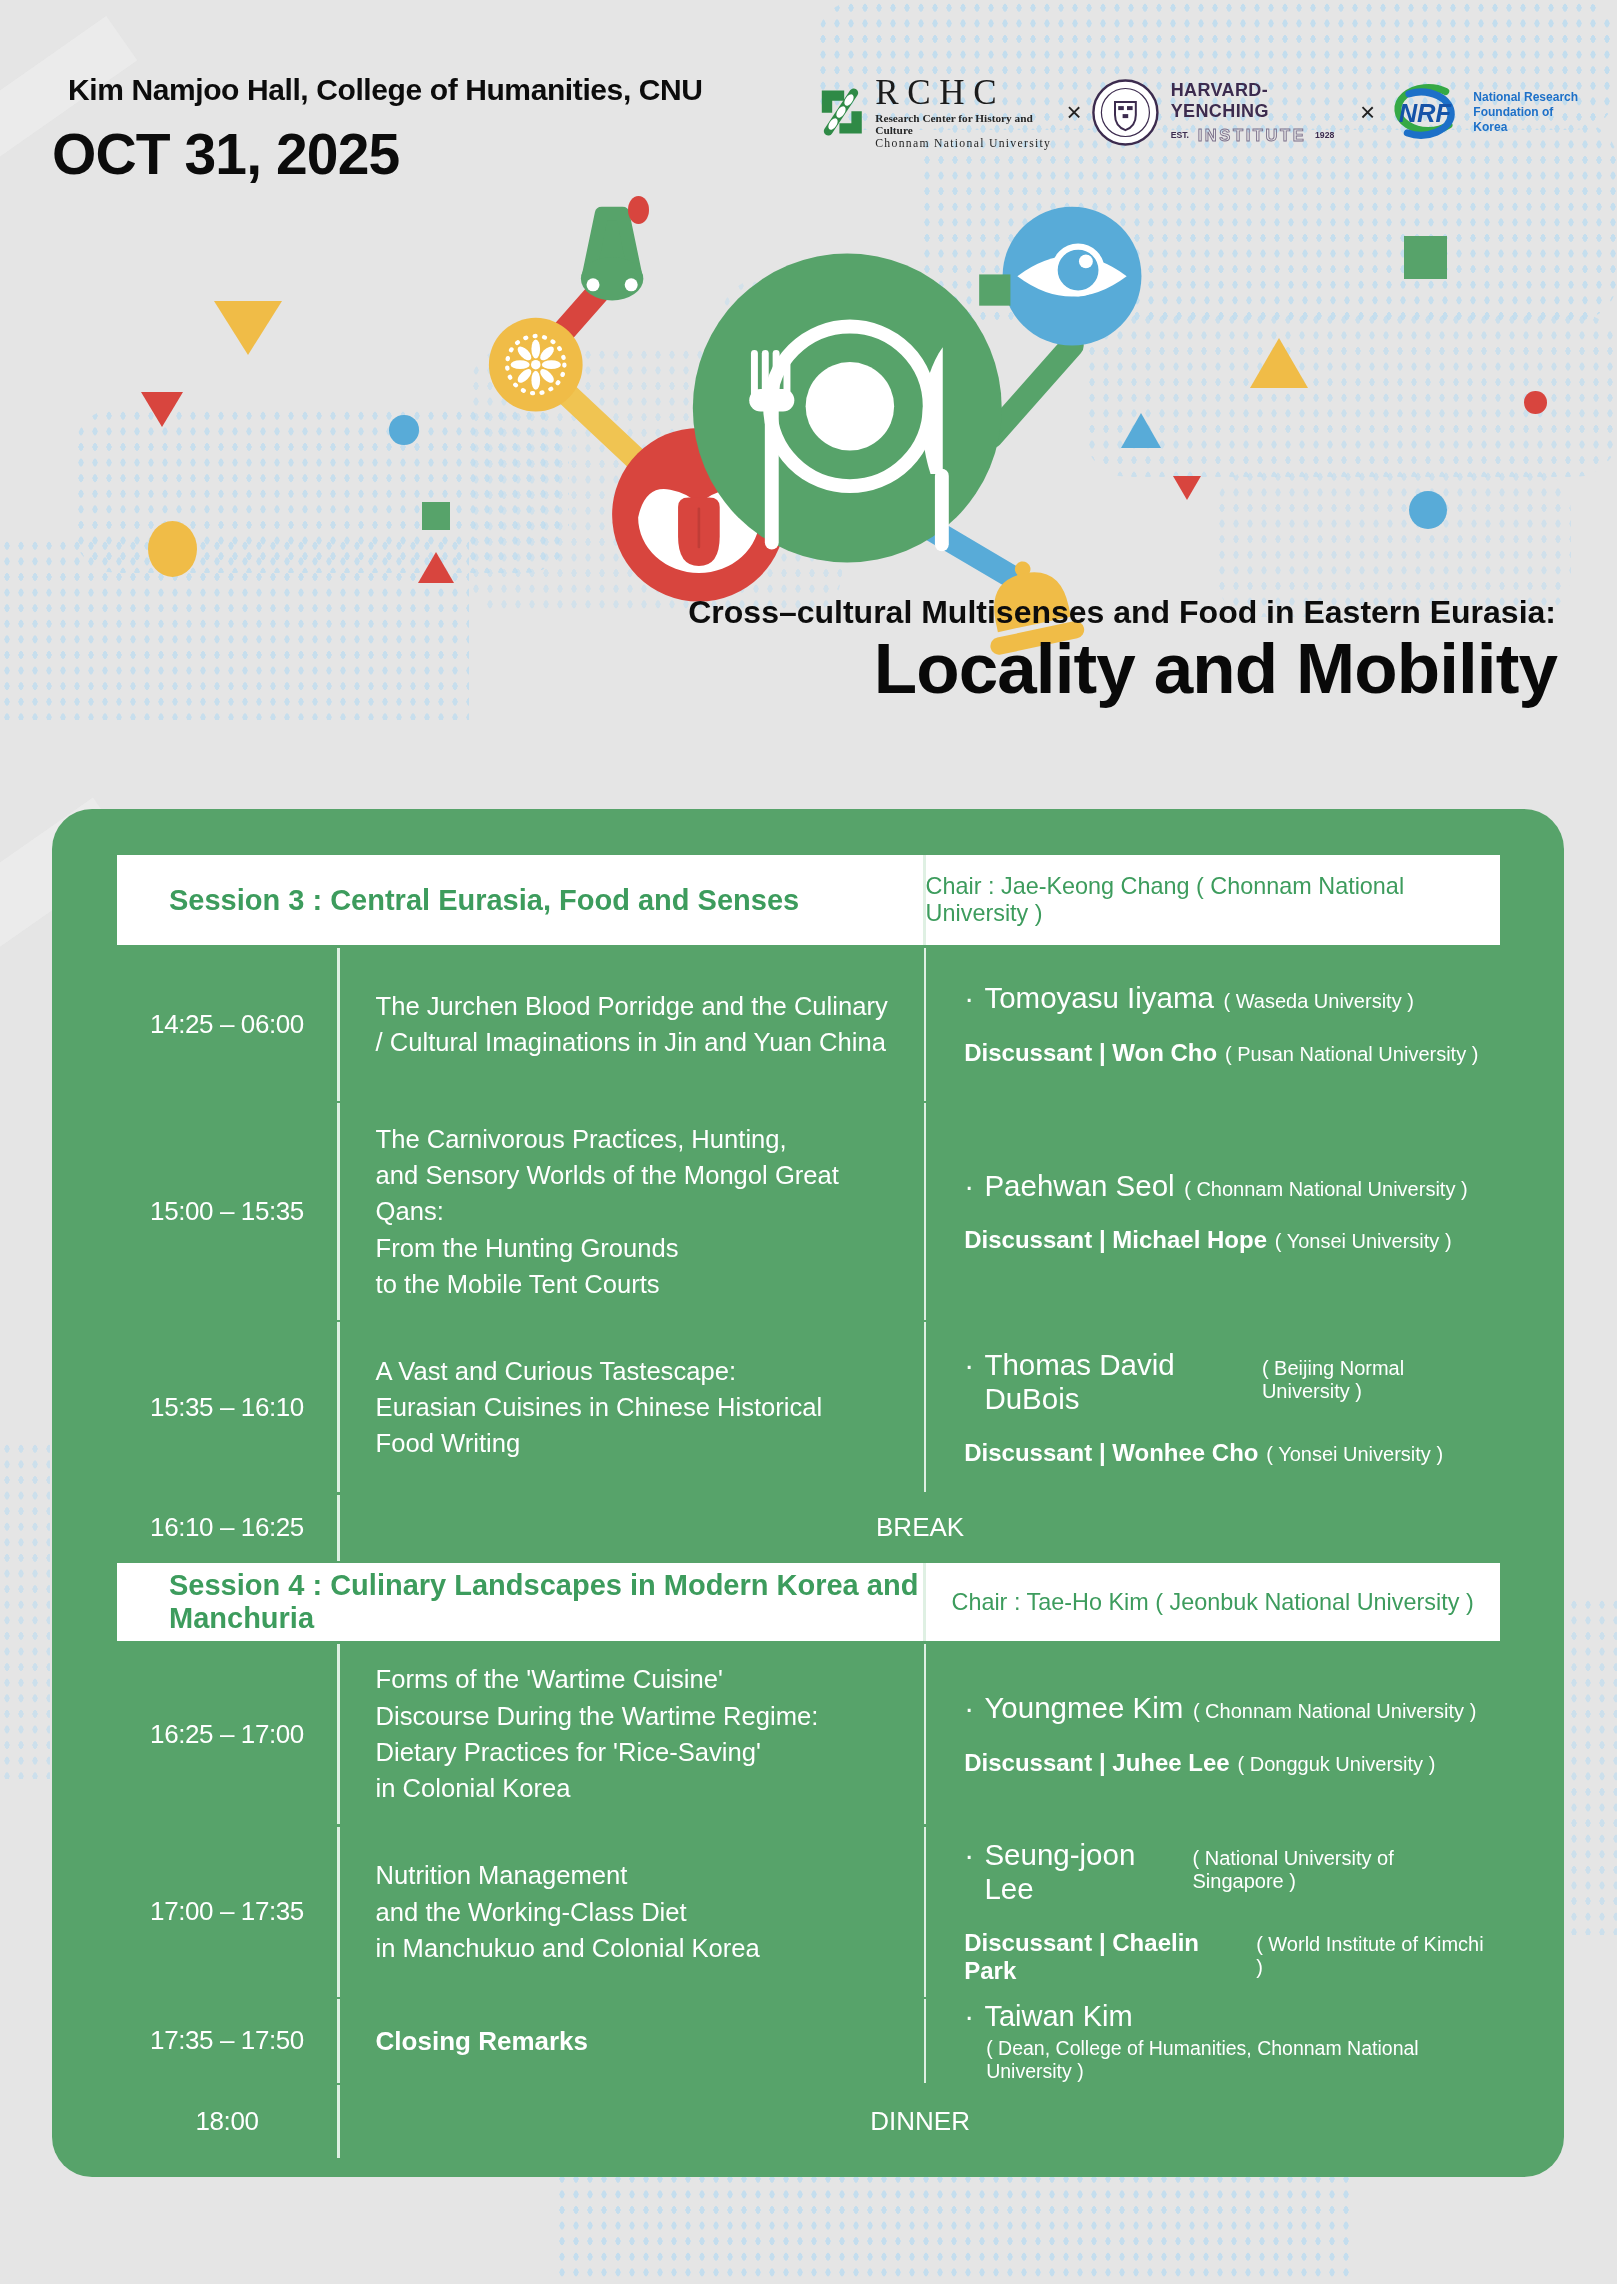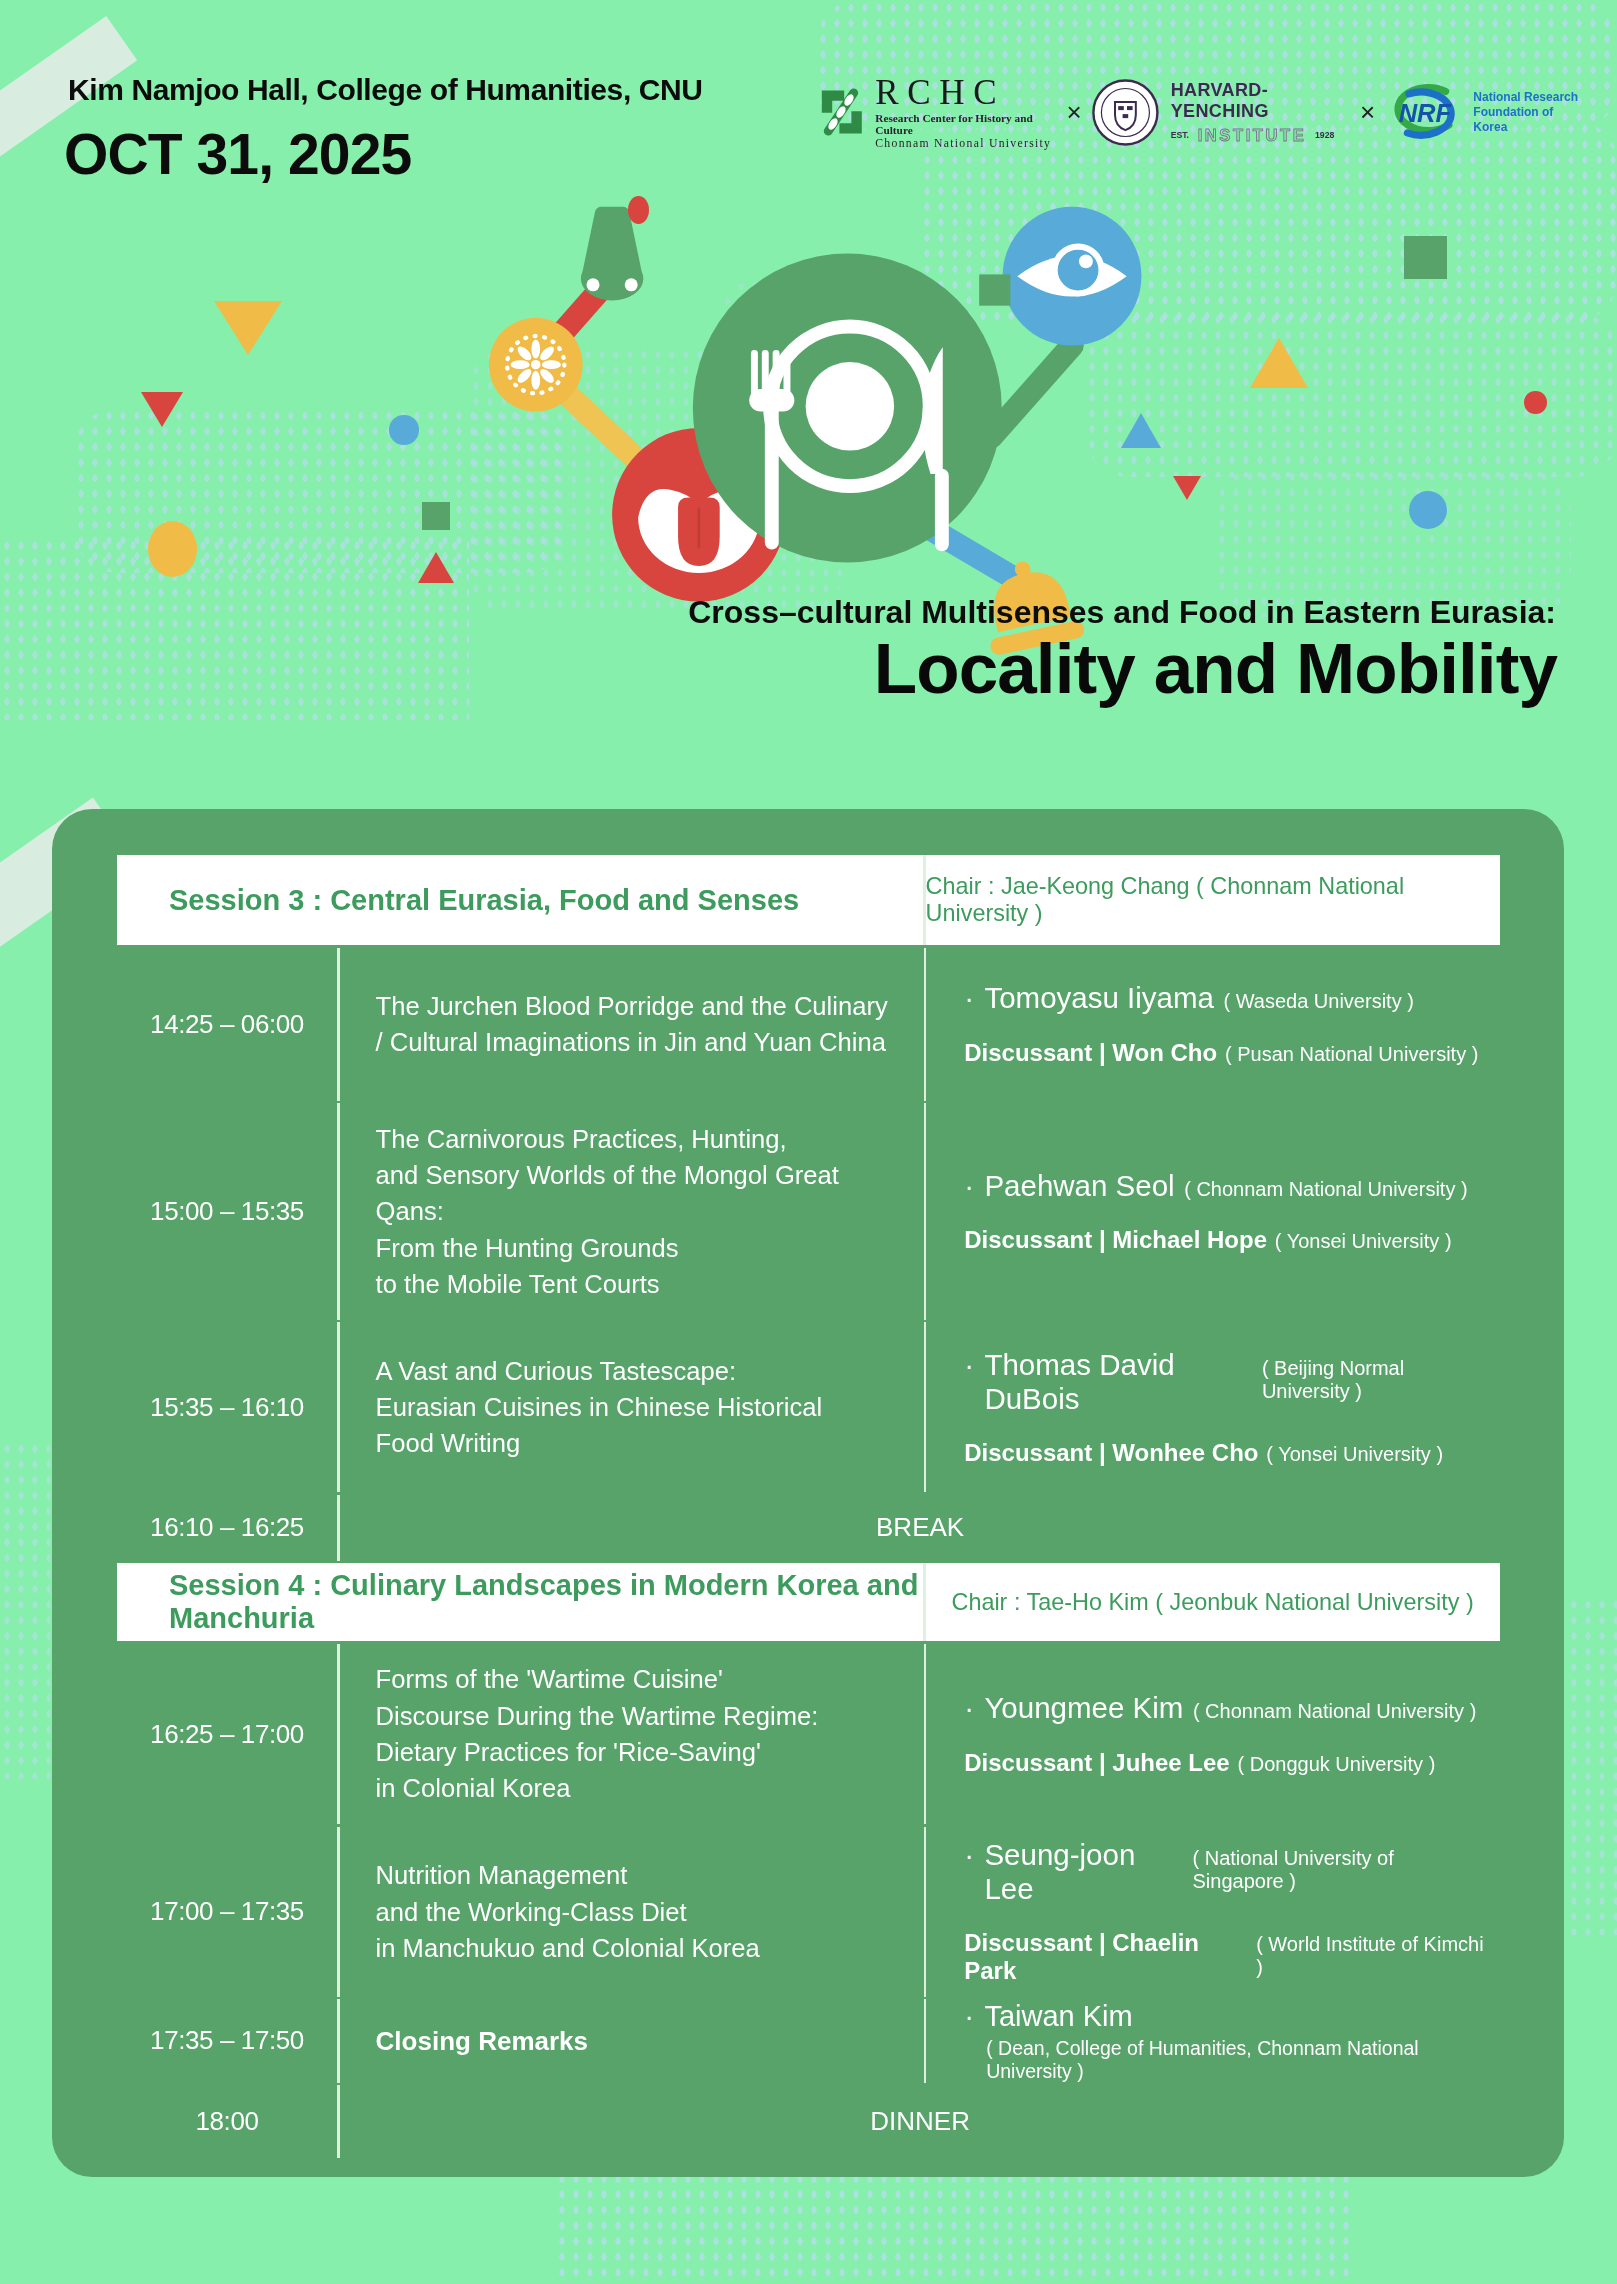--- a/index.html
+++ b/index.html
@@ -1,28 +1,28 @@
 <!DOCTYPE html>
 <html style="font-size:14px"><head>
 <meta charset="utf-8">
 <style>
   * { margin:0; padding:0; box-sizing:border-box; }
   body { background:#fff; font-family:"Liberation Sans", sans-serif; }
-  .poster { position:relative; width:1618px; height:2284px; background:#86efac; overflow:hidden; }
+  .poster { position:relative; width:1618px; height:2284px; background:#e5e5e5; overflow:hidden; }
 
   
   .dots { position:absolute; z-index:0;
     background-image: radial-gradient(ellipse 4.3px 6px at center, rgba(185,219,241,.8) 58%, transparent 62%);
     background-size:14px 15.6px; border-radius:43px; }
 
   .wedge { position:absolute; background:#ececec; z-index:0; }
 
   
   .venue { position:absolute; left:68px; top:73px; font-size:30px; font-weight:700; color:#0c0c0c; z-index:5; letter-spacing:-0.4px; }
-  .date  { position:absolute; left:64px; top:121px; font-size:57px; font-weight:700; color:#0c0c0c; z-index:5; letter-spacing:-0.9px; }
+  .date  { position:absolute; left:52px; top:121px; font-size:57px; font-weight:700; color:#0c0c0c; z-index:5; letter-spacing:-0.9px; }
 
   
   .logos { position:absolute; left:817px; top:75px; width:764px; display:flex; align-items:center; gap:8px; z-index:5; }
   .logo-x { font-size:26px; color:#222; font-weight:400; padding:0 1.7px; }
   .logo-rchc { display:flex; align-items:center; gap:8.7px; }
   .rchc-acronym { font-family:"Liberation Serif", serif; font-size:35px; color:#1b1b1b; letter-spacing:8.7px; line-height:1; }
   .rchc-sub1 { font-family:"Liberation Serif", serif; font-size:11.3px; font-weight:700; color:#262626; margin-top:1.7px; }
   .rchc-sub2 { font-family:"Liberation Serif", serif; font-size:11.7px; color:#262626; letter-spacing:1.3px; margin-top:0.9px; }
   .logo-hyi { display:flex; align-items:center; gap:10.4px; }
   .hyi-line1 { font-size:18px; font-weight:700; color:#3c2b4e; letter-spacing:0.4px; }

